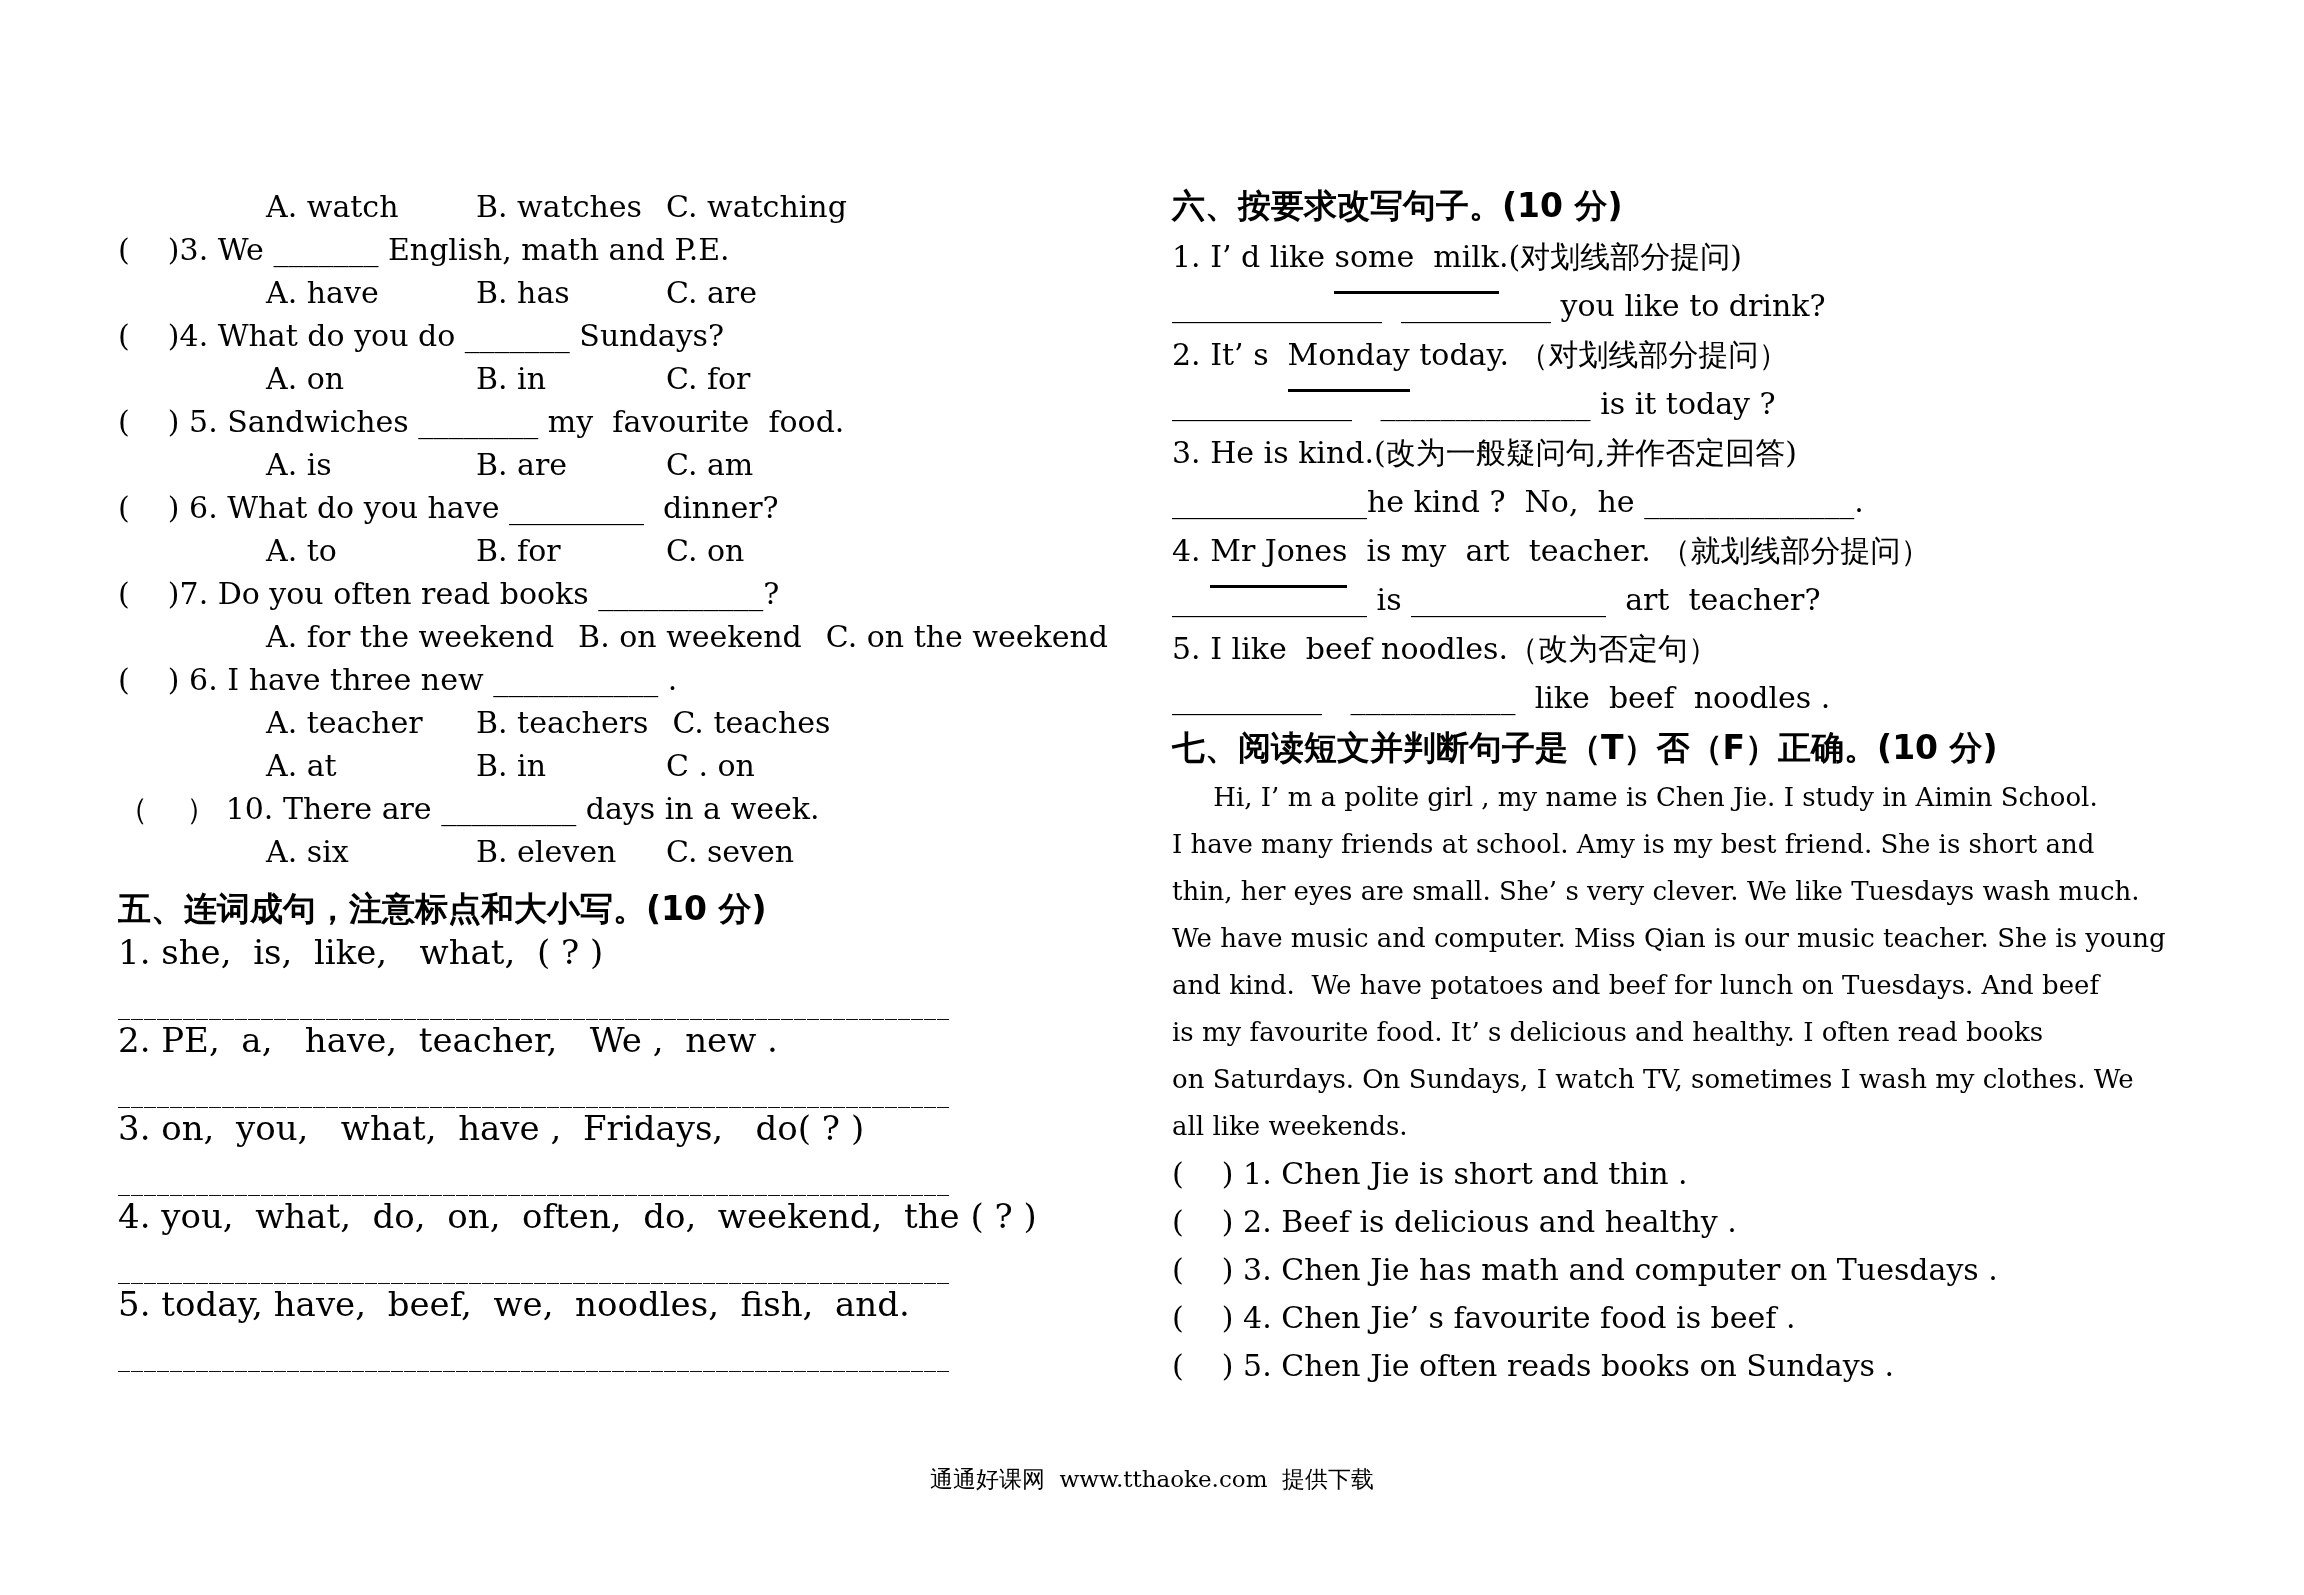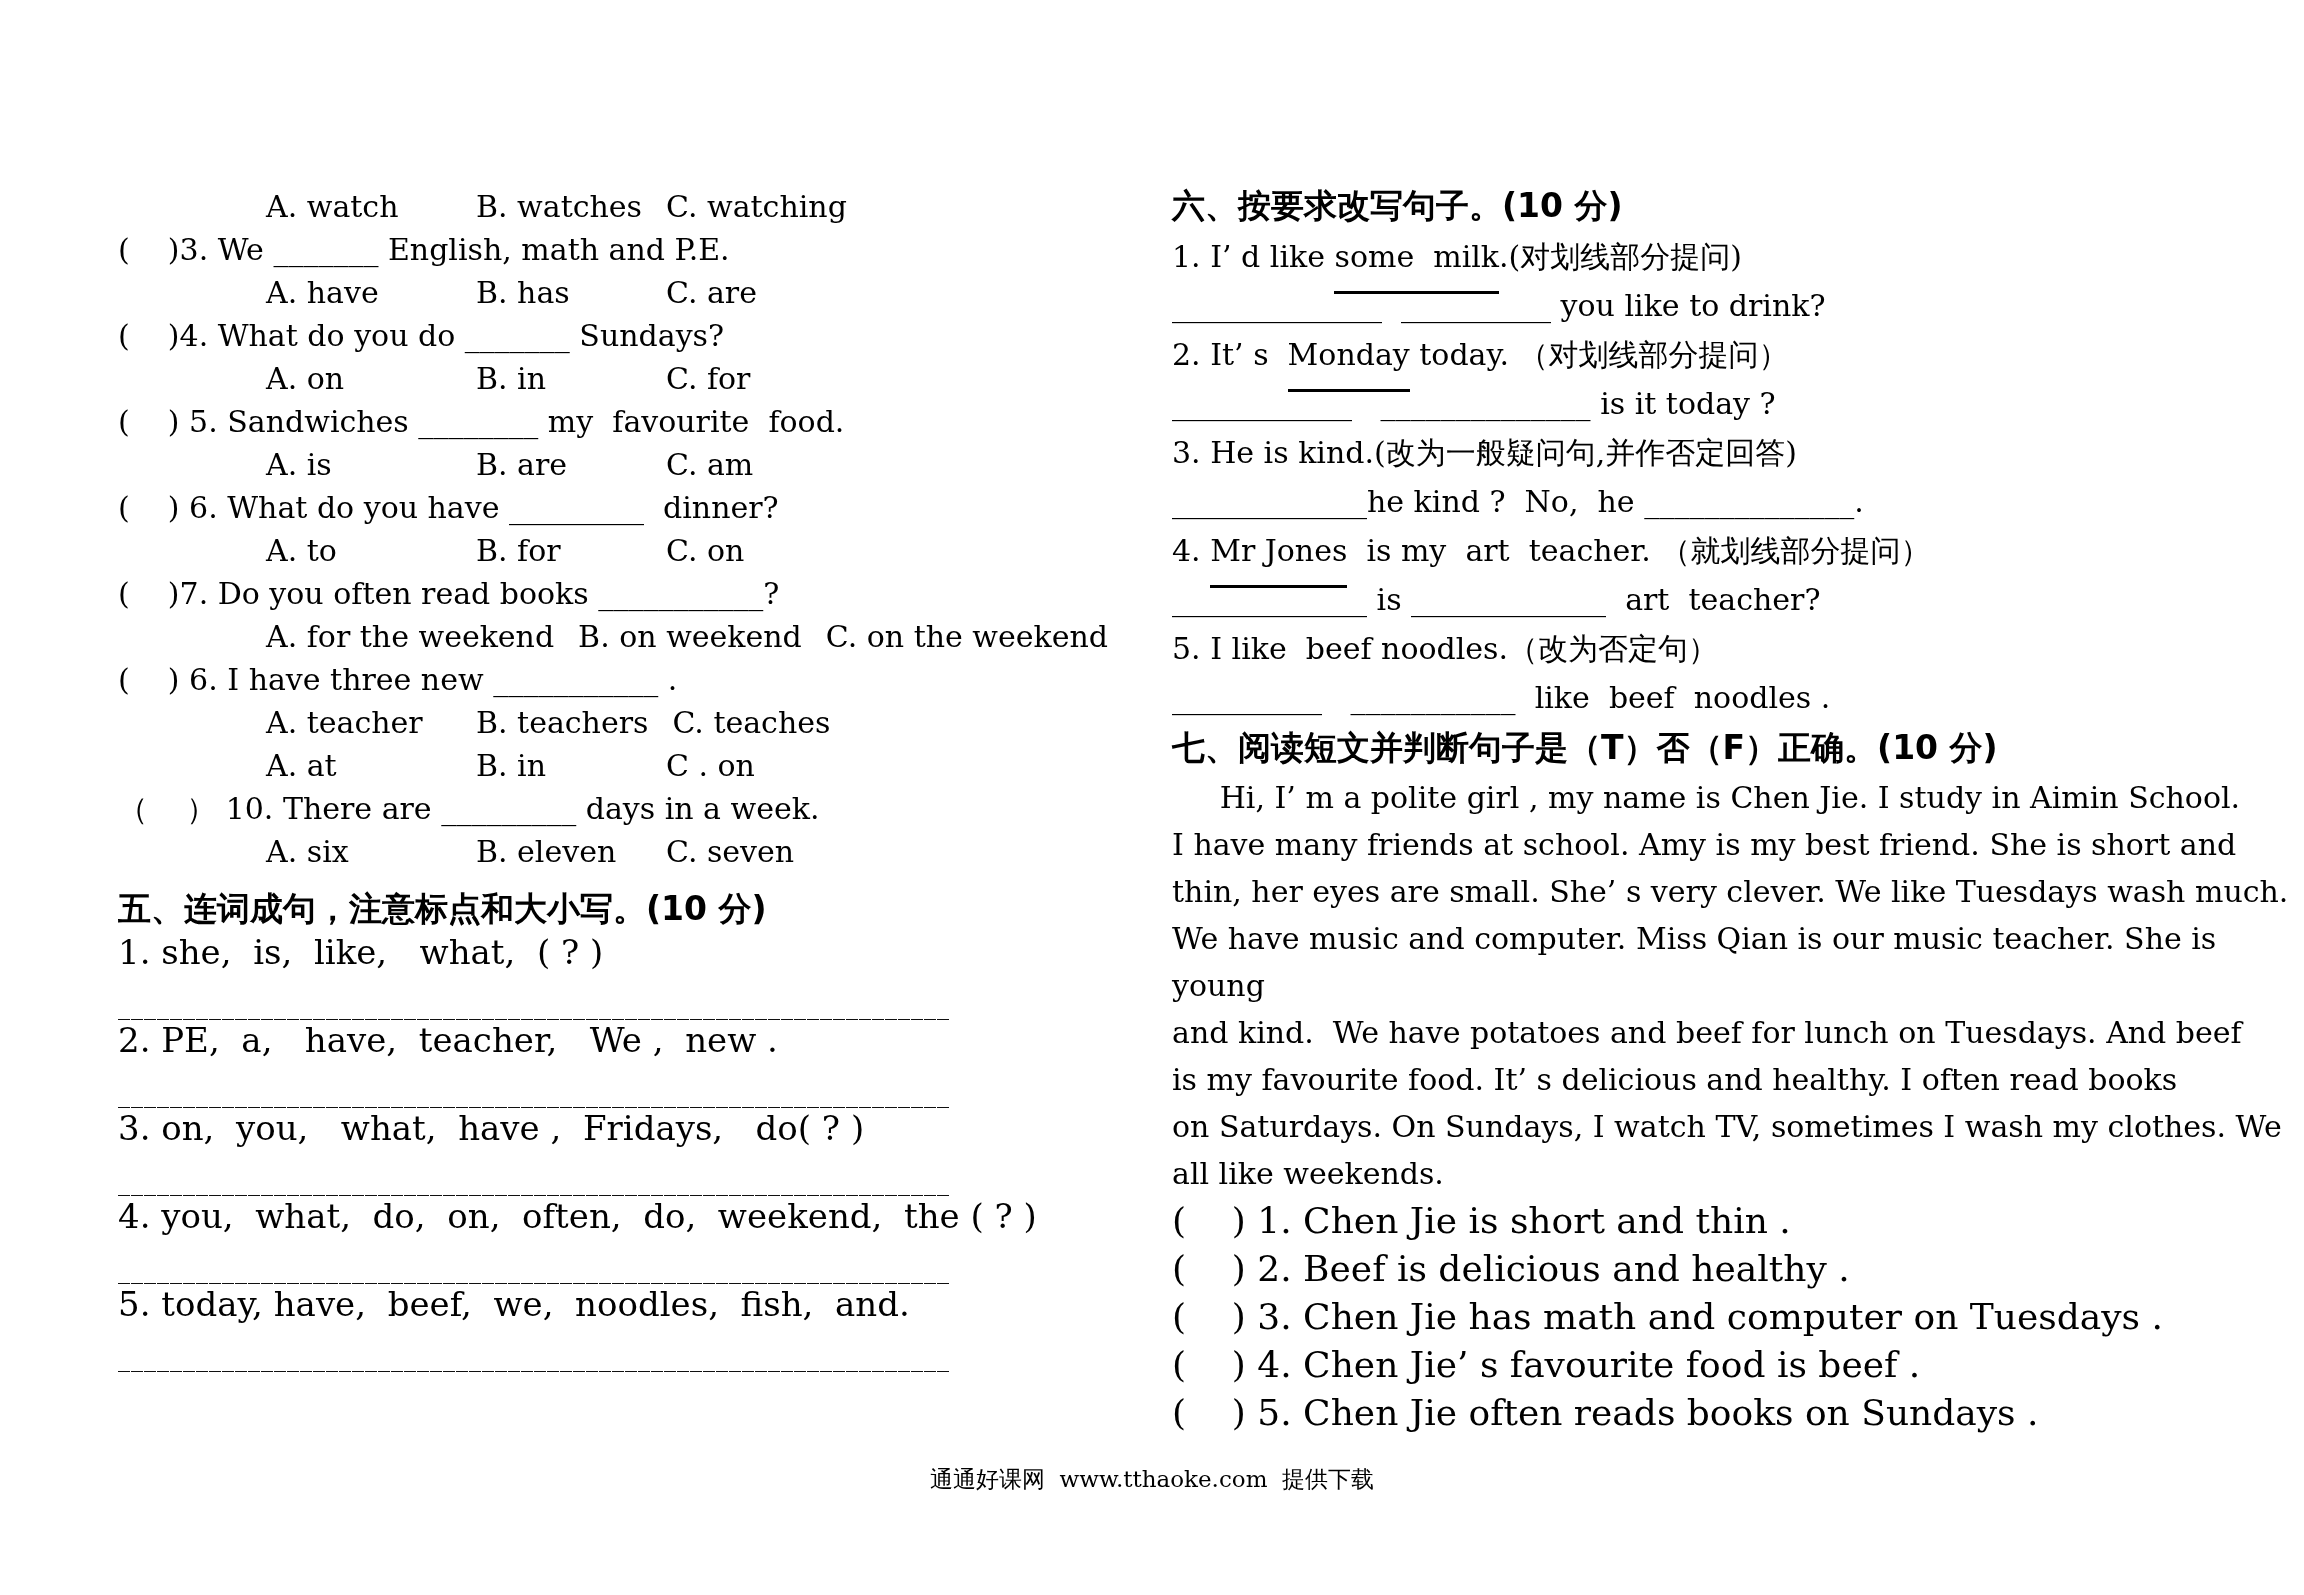--- a/index.html
+++ b/index.html
@@ -18,22 +18,22 @@
   .opt-b{min-width:166px;margin-right:24px;}
   .sec-title{
     font-family:"DejaVu Sans","Liberation Sans",sans-serif;
     font-weight:bold;font-size:33px;line-height:52px;white-space:pre-wrap;
   }
   .s5-title{margin-top:10px;}
   .s5-item{font-size:34px;line-height:34px;white-space:pre-wrap;}
   .s5-blank{font-size:24px;line-height:34px;margin-top:20px;white-space:pre;letter-spacing:1px;}
   .s6-line{font-size:30px;line-height:49px;white-space:pre-wrap;}
   .u{border-bottom:3px solid #000;padding-bottom:17px;}
-  .passage-line{font-size:30px;line-height:47px;white-space:pre-wrap;}
-  .tf-line{font-size:36px;line-height:48px;white-space:pre-wrap;}
+  .passage-line{font-size:26px;line-height:47px;white-space:pre-wrap;}
+  .tf-line{font-size:30px;line-height:48px;white-space:pre-wrap;}
   .footer{
     position:absolute;left:0;top:1464px;width:100%;
     text-align:center;font-size:23px;line-height:30px;white-space:pre;
   }
 </style>
 </head>
 <body>
 
 <div class="col col-left">
 

